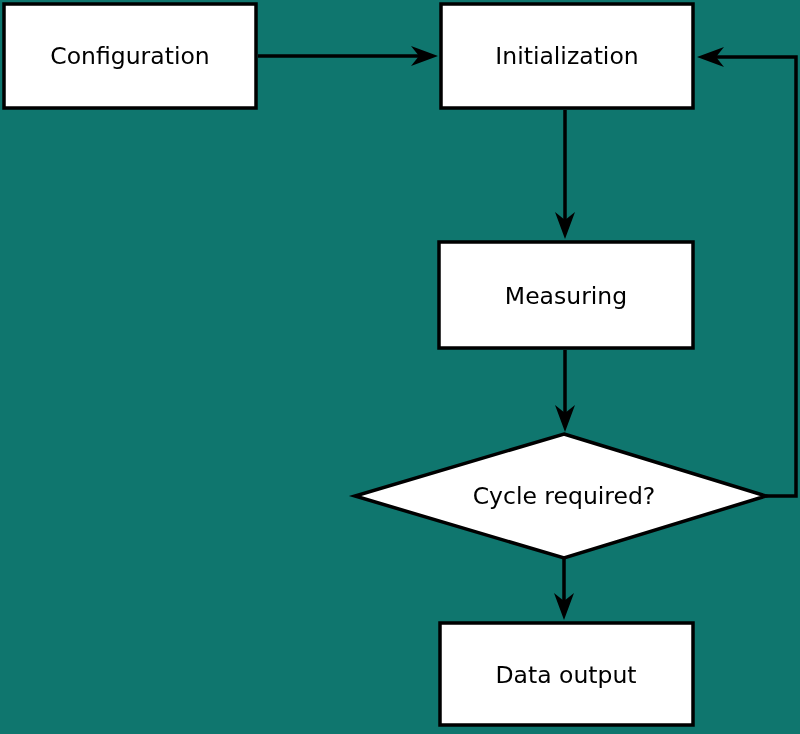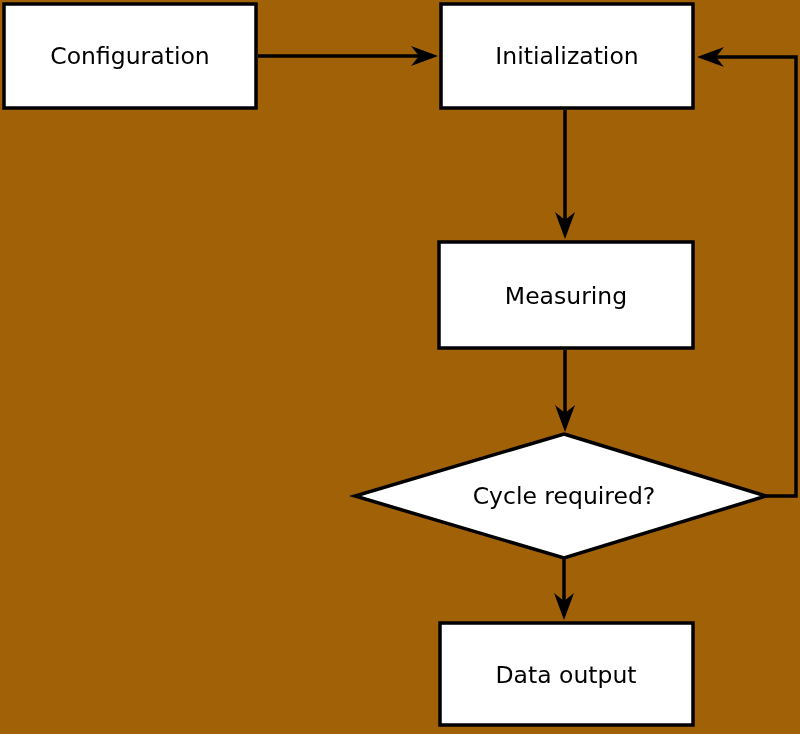--- a/index.html
+++ b/index.html
@@ -4,21 +4,21 @@
 <style>
   html, body {
     margin: 0;
     padding: 0;
     background: #ffffff;
   }
   .canvas {
     position: relative;
     width: 800px;
     height: 734px;
-    background: #a16207;
+    background: #0f766e;
     overflow: hidden;
   }
   svg {
     display: block;
   }
   .node-shape {
     fill: #ffffff;
     stroke: #000000;
     stroke-width: 3.5;
   }

